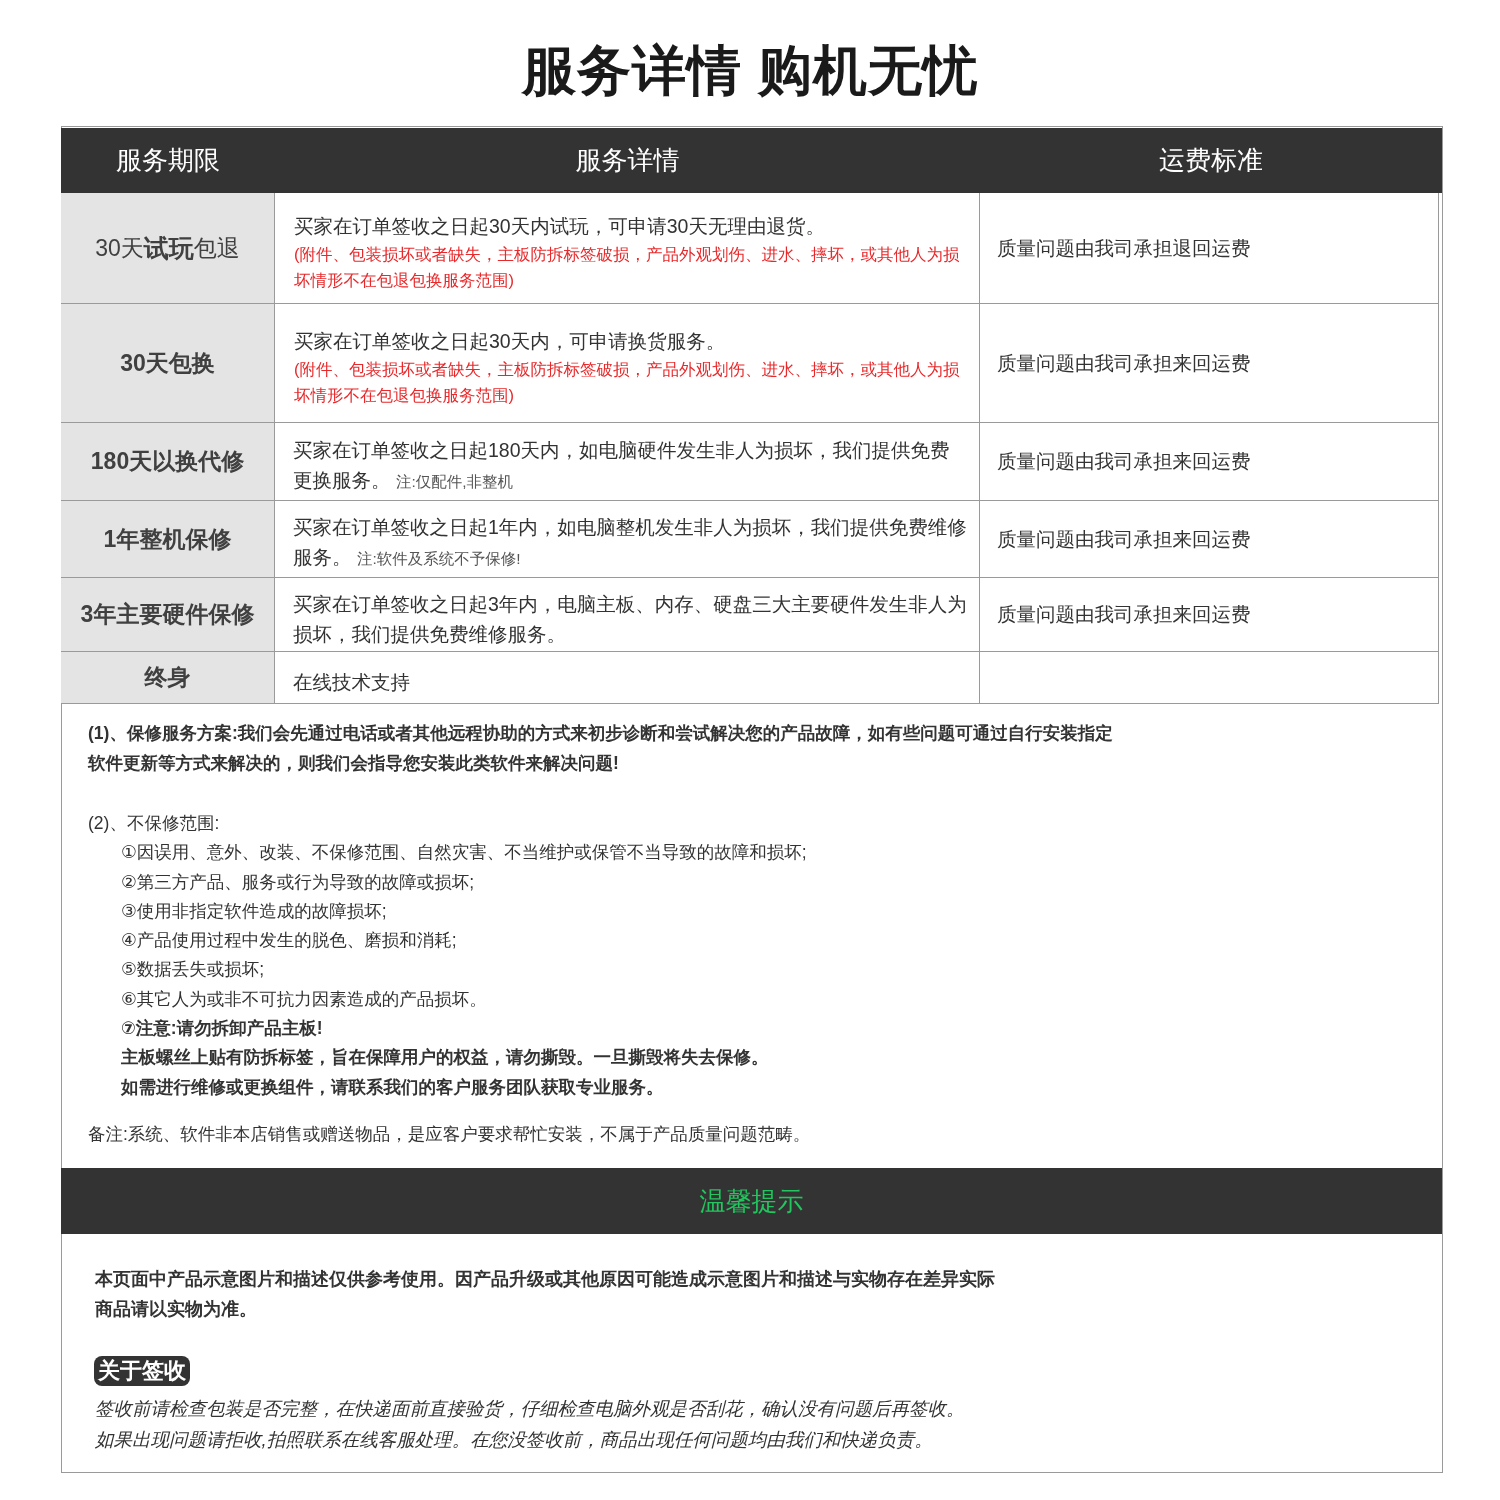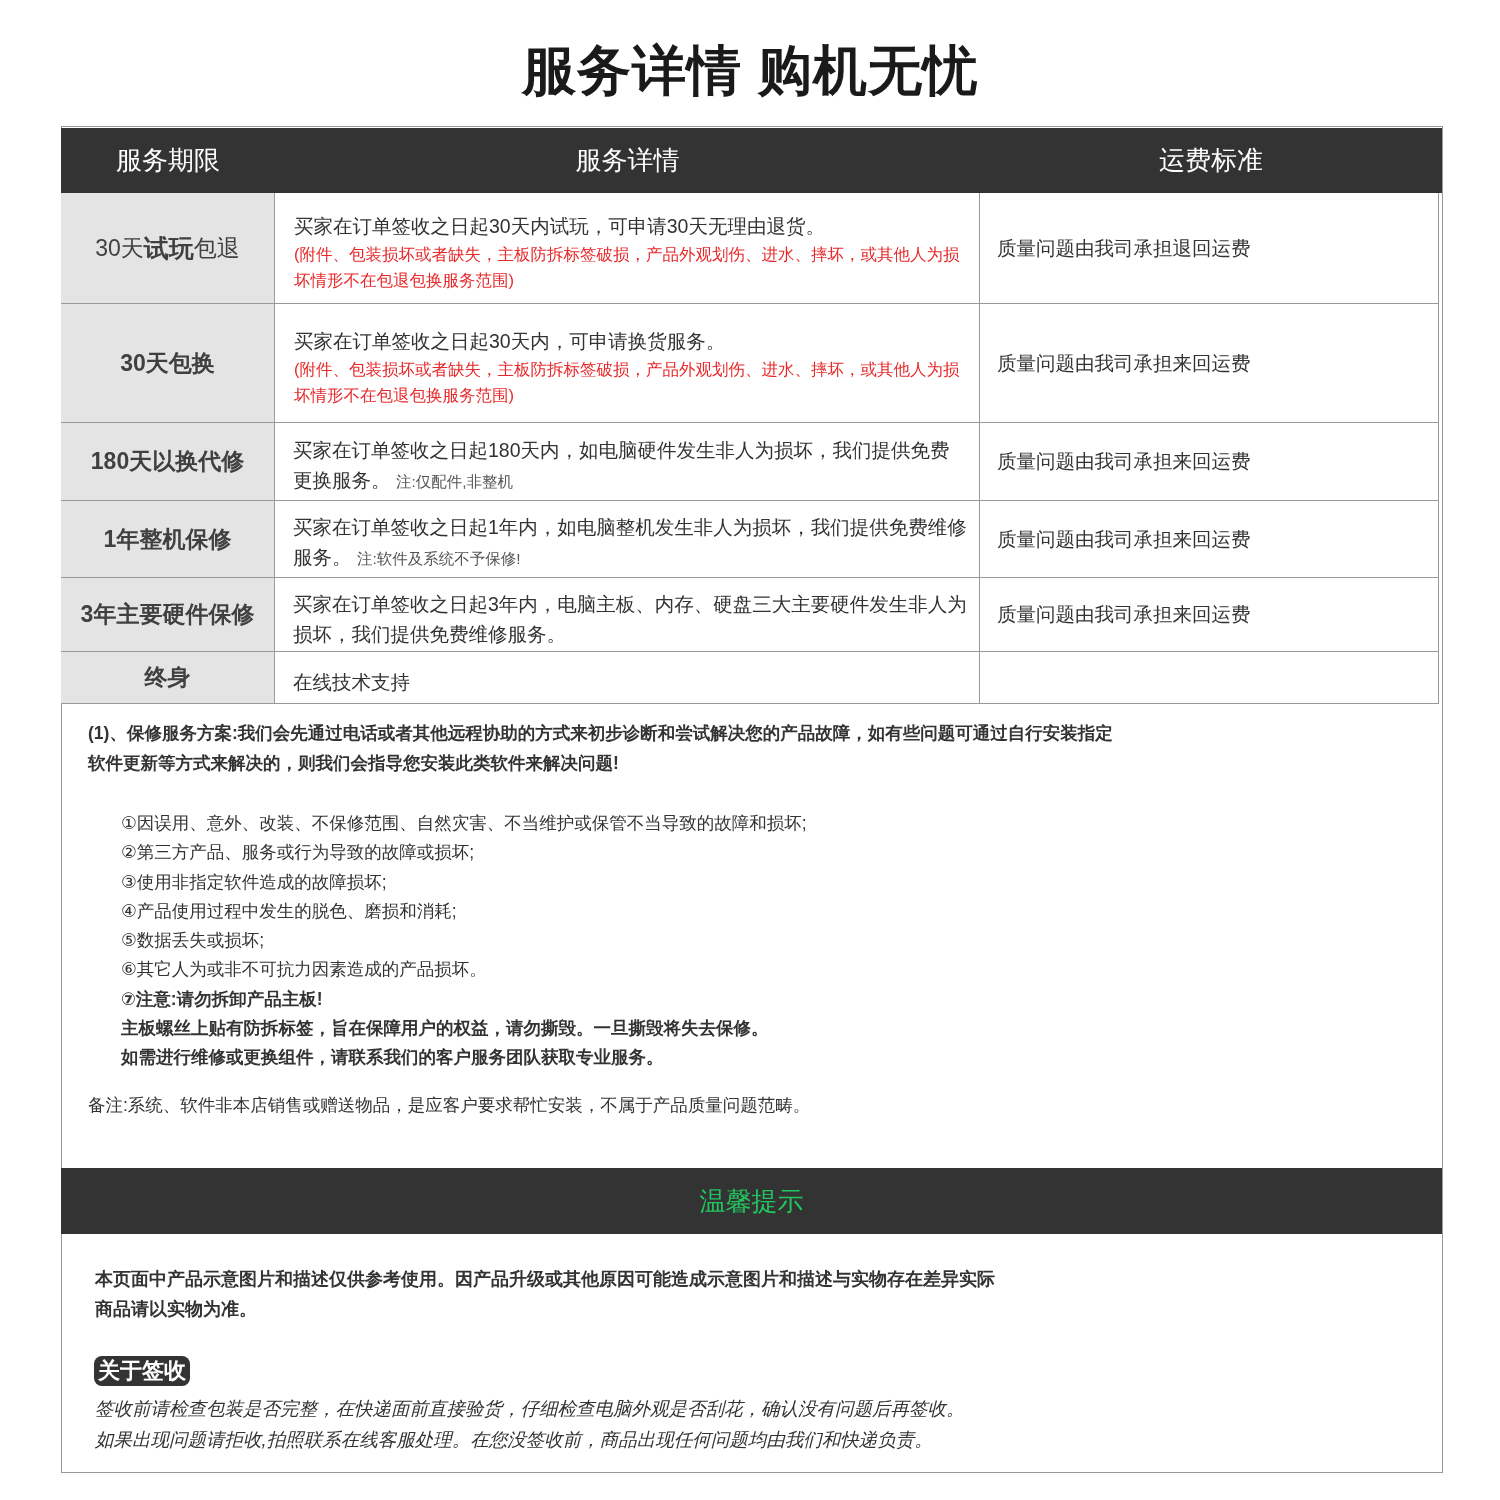--- a/index.html
+++ b/index.html
@@ -150,20 +150,21 @@
   <div class="cell-detail">
     <div class="detail-main">在线技术支持</div>
   </div>
   <div class="cell-fee"></div>
 </div>
 
 <div class="notes">
   <div class="note-bold">(1)、保修服务方案:我们会先通过电话或者其他远程协助的方式来初步诊断和尝试解决您的产品故障，如有些问题可通过自行安装指定</div>
   <div class="note-bold">软件更新等方式来解决的，则我们会指导您安装此类软件来解决问题!</div>
   <div style="height:31px;"></div>
+  <div class="note-line">(2)、不保修范围:</div>
   <div class="note-line note-indent">①因误用、意外、改装、不保修范围、自然灾害、不当维护或保管不当导致的故障和损坏;</div>
   <div class="note-line note-indent">②第三方产品、服务或行为导致的故障或损坏;</div>
   <div class="note-line note-indent">③使用非指定软件造成的故障损坏;</div>
   <div class="note-line note-indent">④产品使用过程中发生的脱色、磨损和消耗;</div>
   <div class="note-line note-indent">⑤数据丢失或损坏;</div>
   <div class="note-line note-indent">⑥其它人为或非不可抗力因素造成的产品损坏。</div>
   <div class="note-line note-indent note-bold">⑦注意:请勿拆卸产品主板!</div>
   <div class="note-line note-indent note-bold">主板螺丝上贴有防拆标签，旨在保障用户的权益，请勿撕毁。一旦撕毁将失去保修。</div>
   <div class="note-line note-indent note-bold">如需进行维修或更换组件，请联系我们的客户服务团队获取专业服务。</div>
   <div style="height:18px;"></div>

